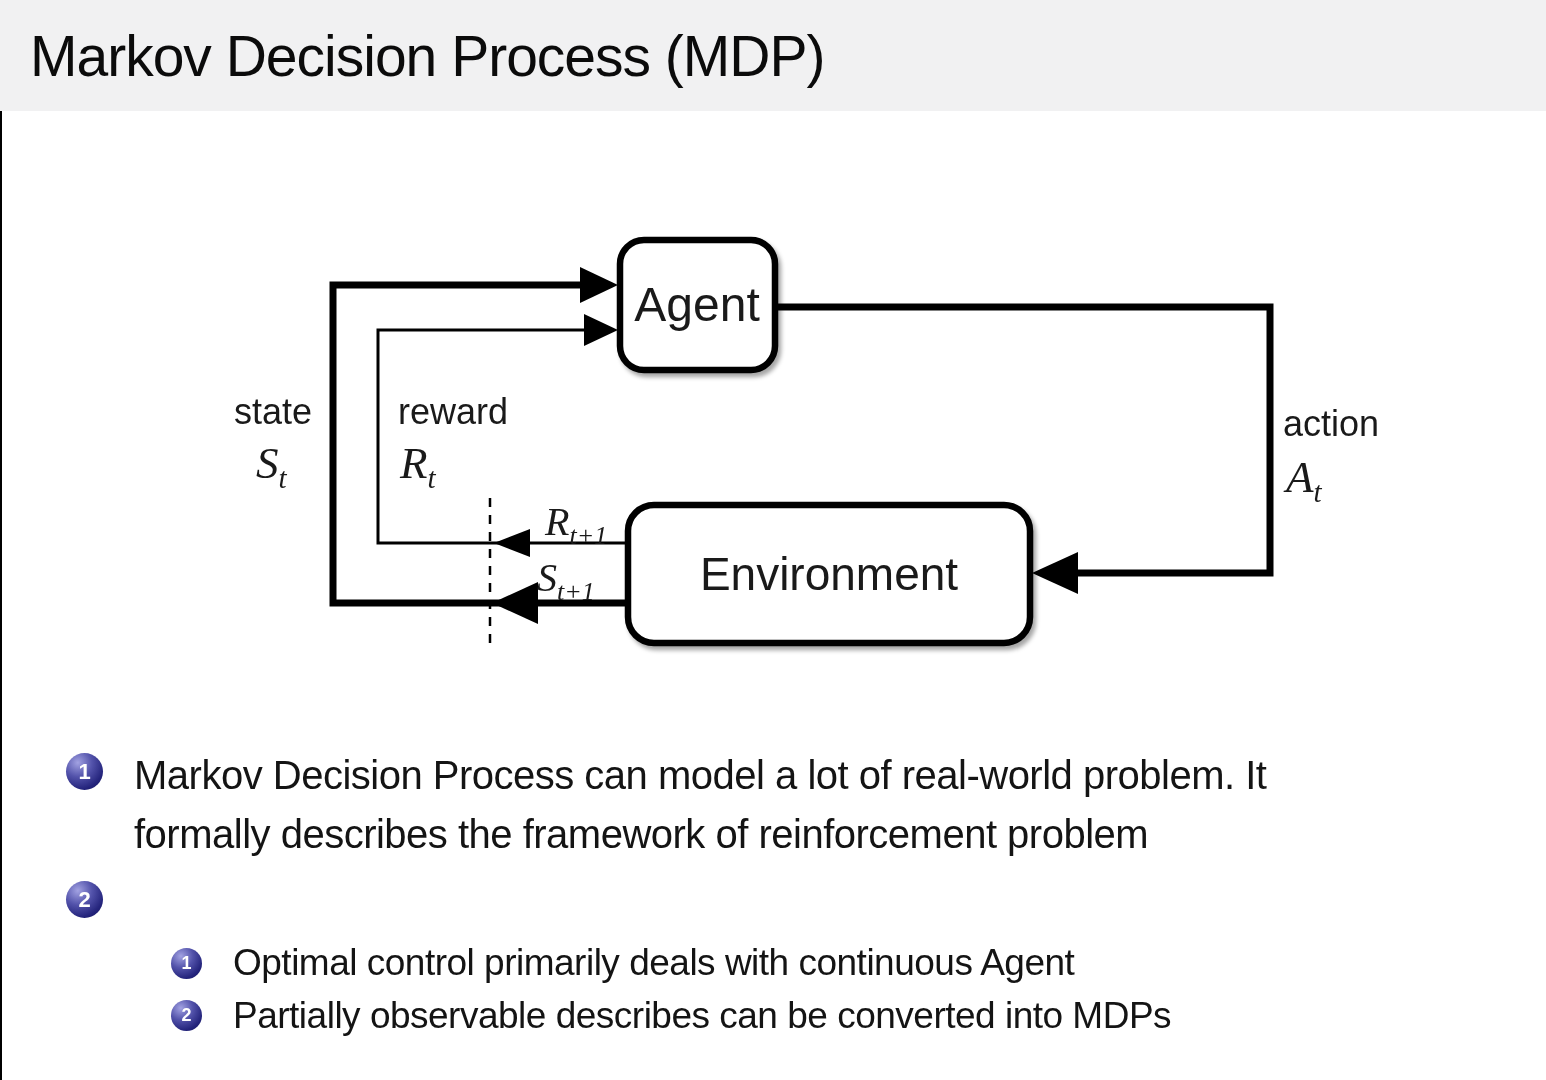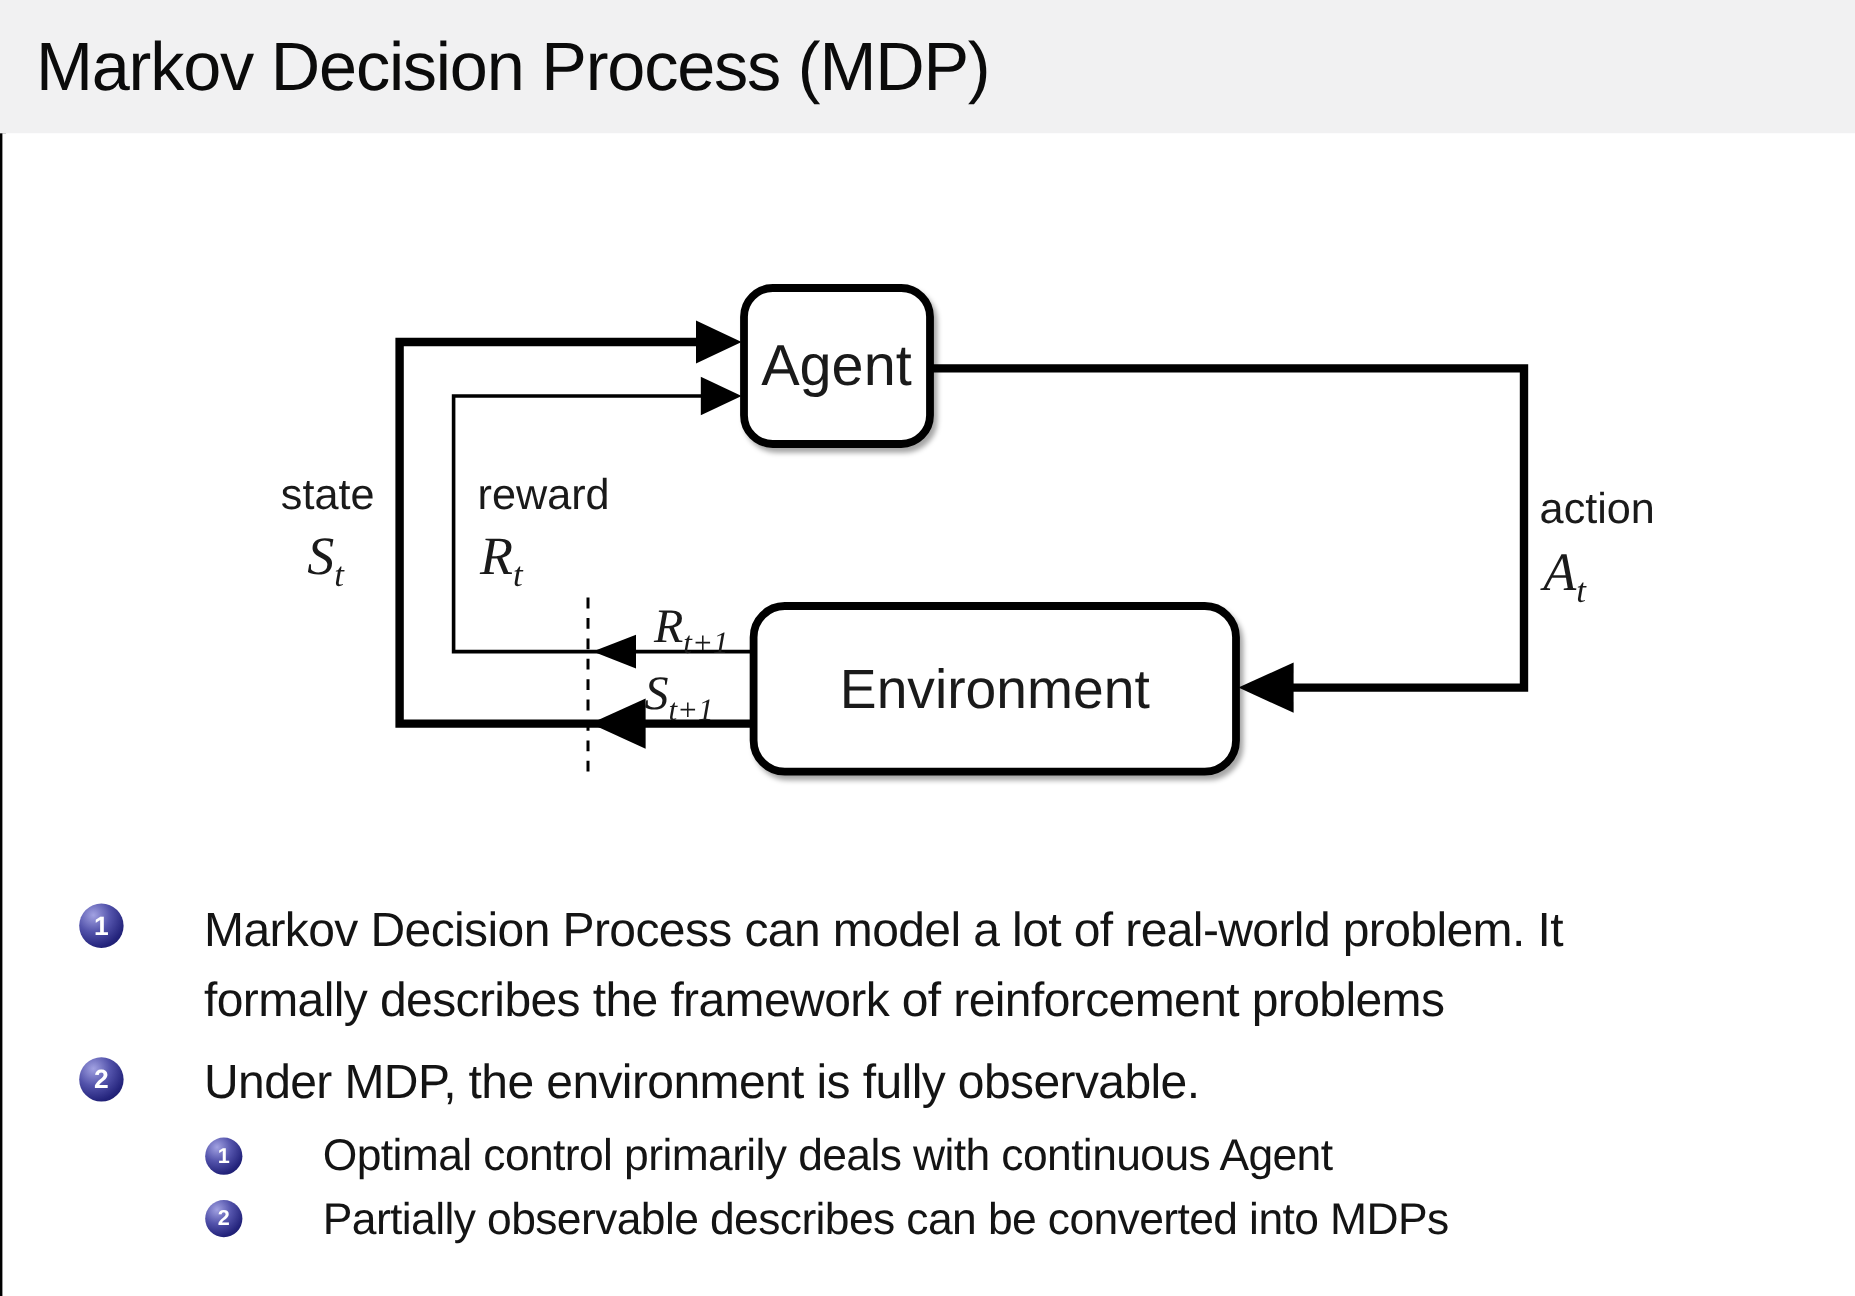--- a/index.html
+++ b/index.html
@@ -43,21 +43,21 @@
   
   .ball{
     position:absolute;border-radius:50%;color:#ffffff;
     display:flex;align-items:center;justify-content:center;font-weight:bold;
     background:radial-gradient(circle at 32% 26%, #a2a2e2 0%, #5353ab 38%, #24247c 72%, #111158 100%);
   }
   .ball.main{width:37px;height:37px;font-size:22px;}
   .ball.sub{width:31px;height:31px;font-size:18px;}
   .btext{
     position:absolute;color:#141414;letter-spacing:-0.5px;
-    font-family:"Liberation Sans",sans-serif;white-space:nowrap;margin-left:36px;
+    font-family:"Liberation Sans",sans-serif;white-space:nowrap;
   }
   .btext.main{font-size:40px;line-height:59px;}
   .btext.sub{font-size:37px;line-height:47px;}
 </style>
 </head>
 <body>
 
 <div class="slide">
 
   <div class="top-edge"></div>
@@ -101,27 +101,26 @@
 
     <text class="plain" x="1063" y="208">action</text>
     <text class="math" x="1066" y="264"><tspan>A</tspan><tspan class="msub" dy="10">t</tspan></text>
   </svg>
 
   <div class="ball main" style="left:66px;top:753px;">
     <span>1</span>
   </div>
   <div class="btext main" style="left:134px;top:746px;">
     <div>Markov Decision Process can model a lot of real-world problem. It</div>
-    <div>formally describes the framework of reinforcement problems</div>
+    <div>formally describes the framework of reinforcement problem</div>
   </div>
 
   <div class="ball main" style="left:66px;top:881px;">
     <span>2</span>
   </div>
-  <div class="btext main" style="left:134px;top:873px;">Under MDP, the environment is fully observable.</div>
 
   <div class="ball sub" style="left:171px;top:948px;">
     <span>1</span>
   </div>
   <div class="btext sub" style="left:233px;top:939px;">Optimal control primarily deals with continuous Agent</div>
 
   <div class="ball sub" style="left:171px;top:1000px;">
     <span>2</span>
   </div>
   <div class="btext sub" style="left:233px;top:992px;">Partially observable describes can be converted into MDPs</div>

